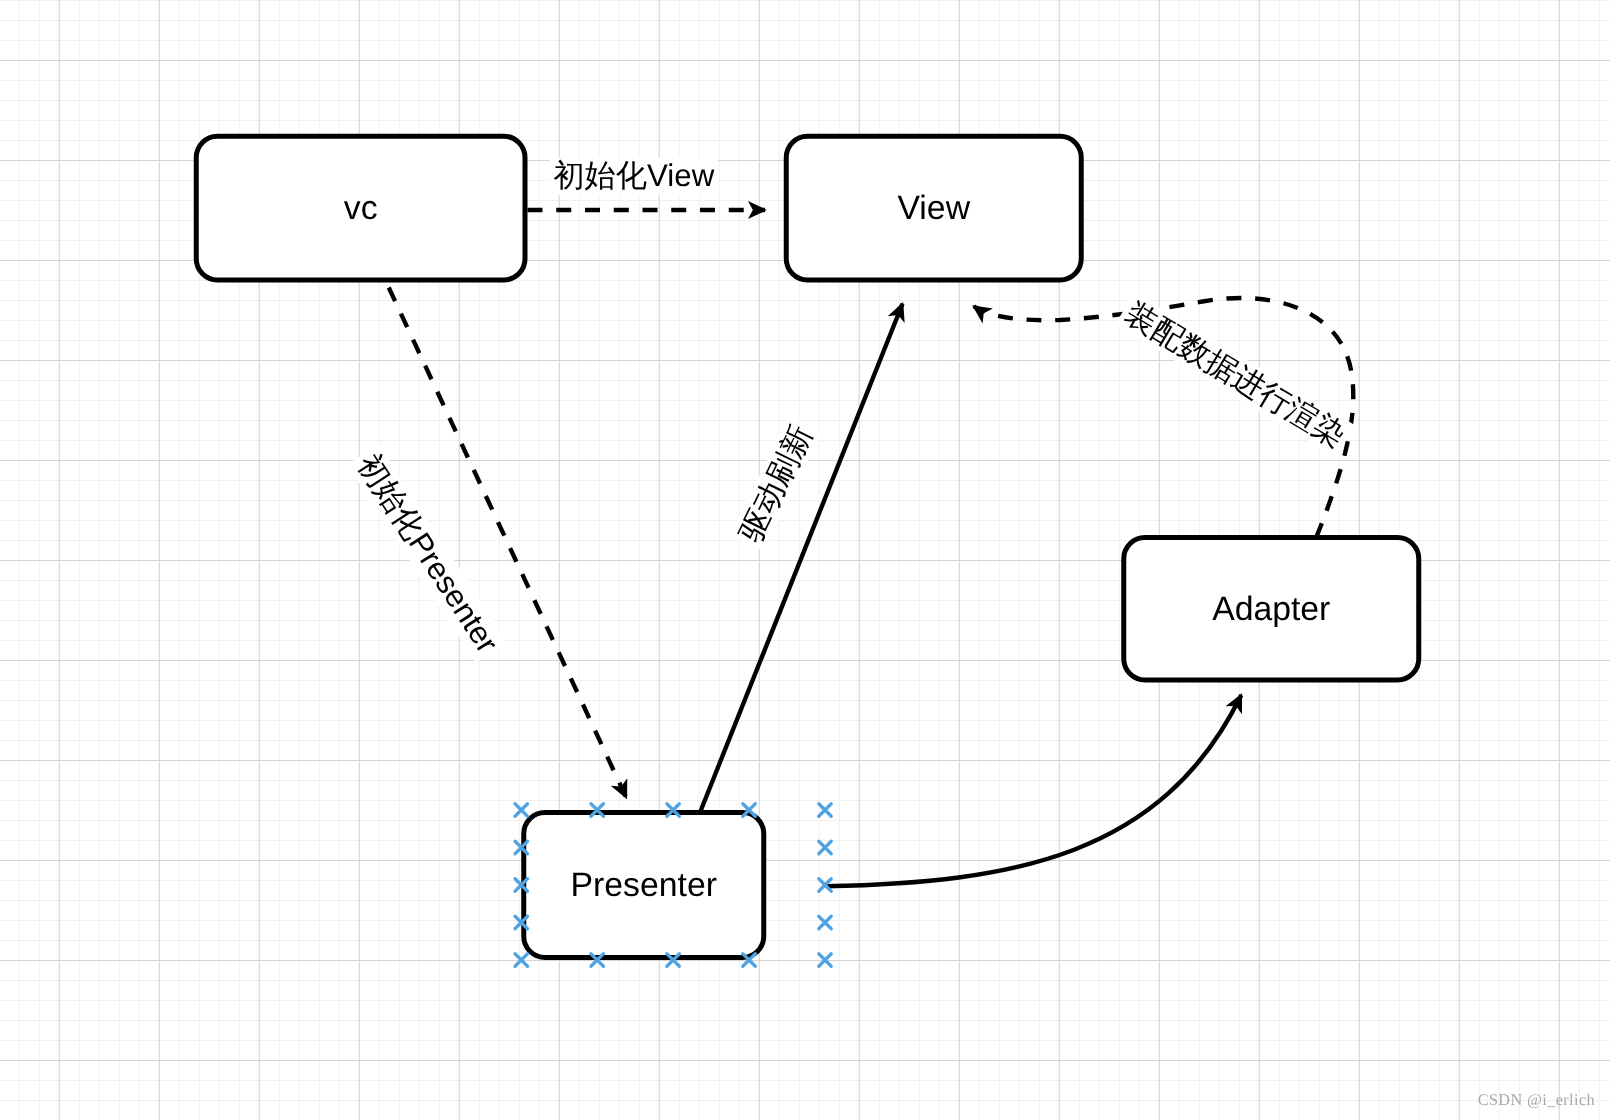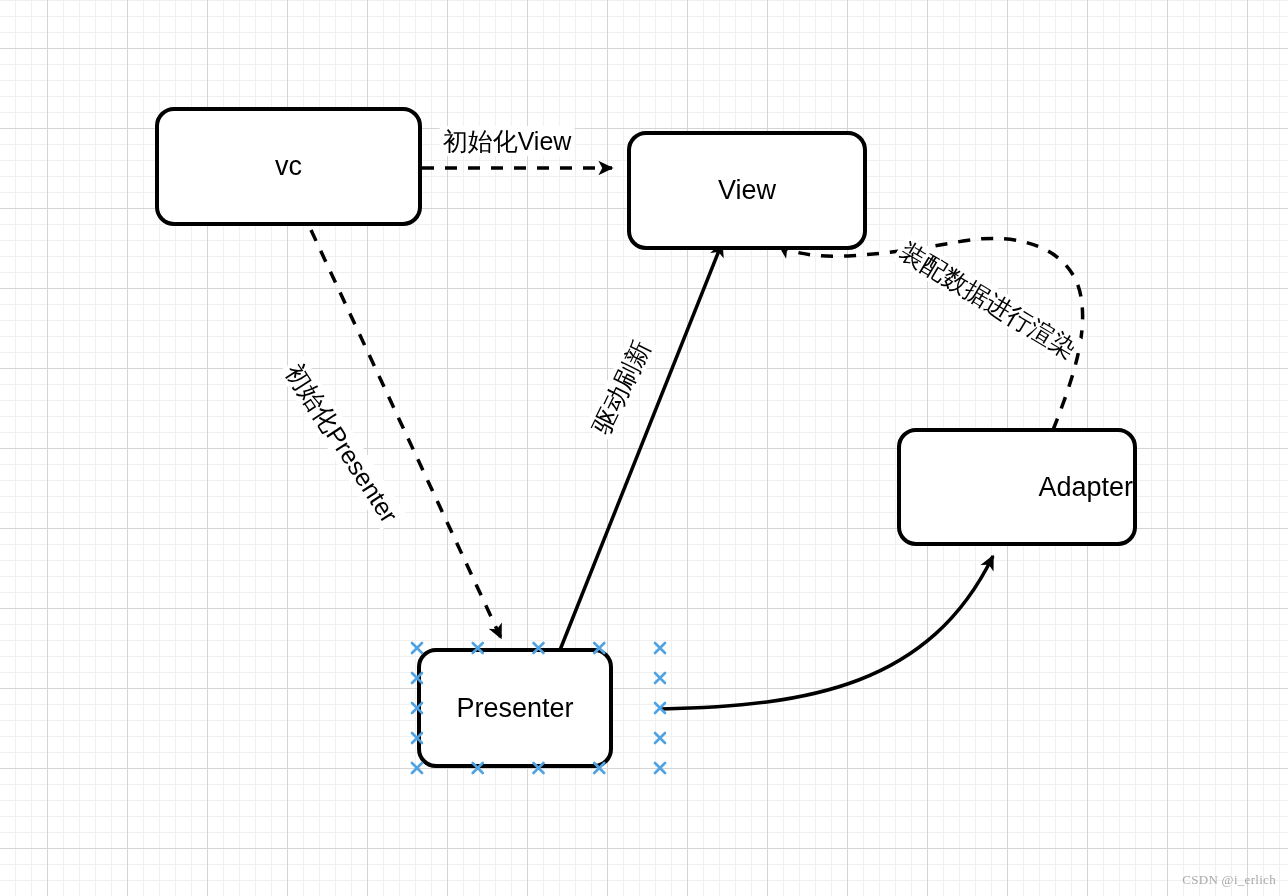--- a/index.html
+++ b/index.html
@@ -65,23 +65,23 @@
     position: absolute;
     z-index: 3;
     font-size: 25px;
     color: #000000;
     background: #ffffff;
     padding: 0 3px;
     line-height: 1.2;
     white-space: nowrap;
   }
   #node-vc        { left: 155px; top: 107px; width: 267px; height: 119px; }
-  #node-view      { left: 627px; top: 107px; width: 240px; height: 119px; margin-top: 24px; }
+  #node-view      { left: 627px; top: 107px; width: 240px; height: 119px; }
   #node-presenter { left: 417px; top: 648px; width: 196px; height: 120px; }
-  #node-adapter   { left: 897px; top: 428px; width: 240px; height: 118px; justify-content: flex-end; }
+  #node-adapter   { left: 897px; top: 428px; width: 240px; height: 118px; }
   #lbl-init-view      { left: 507px; top: 141px; transform: translate(-50%, -50%); }
   #lbl-init-presenter { left: 342px; top: 443px; transform: translate(-50%, -50%) rotate(57deg); }
   #lbl-drive-refresh  { left: 621px; top: 387px; transform: translate(-50%, -50%) rotate(-64deg); }
   #lbl-render         { left: 988px; top: 300px; transform: translate(-50%, -50%) rotate(31deg); }
   .watermark {
     position: absolute;
     right: 12px;
     bottom: 8px;
     font-size: 13px;
     color: #a6a9ac;

